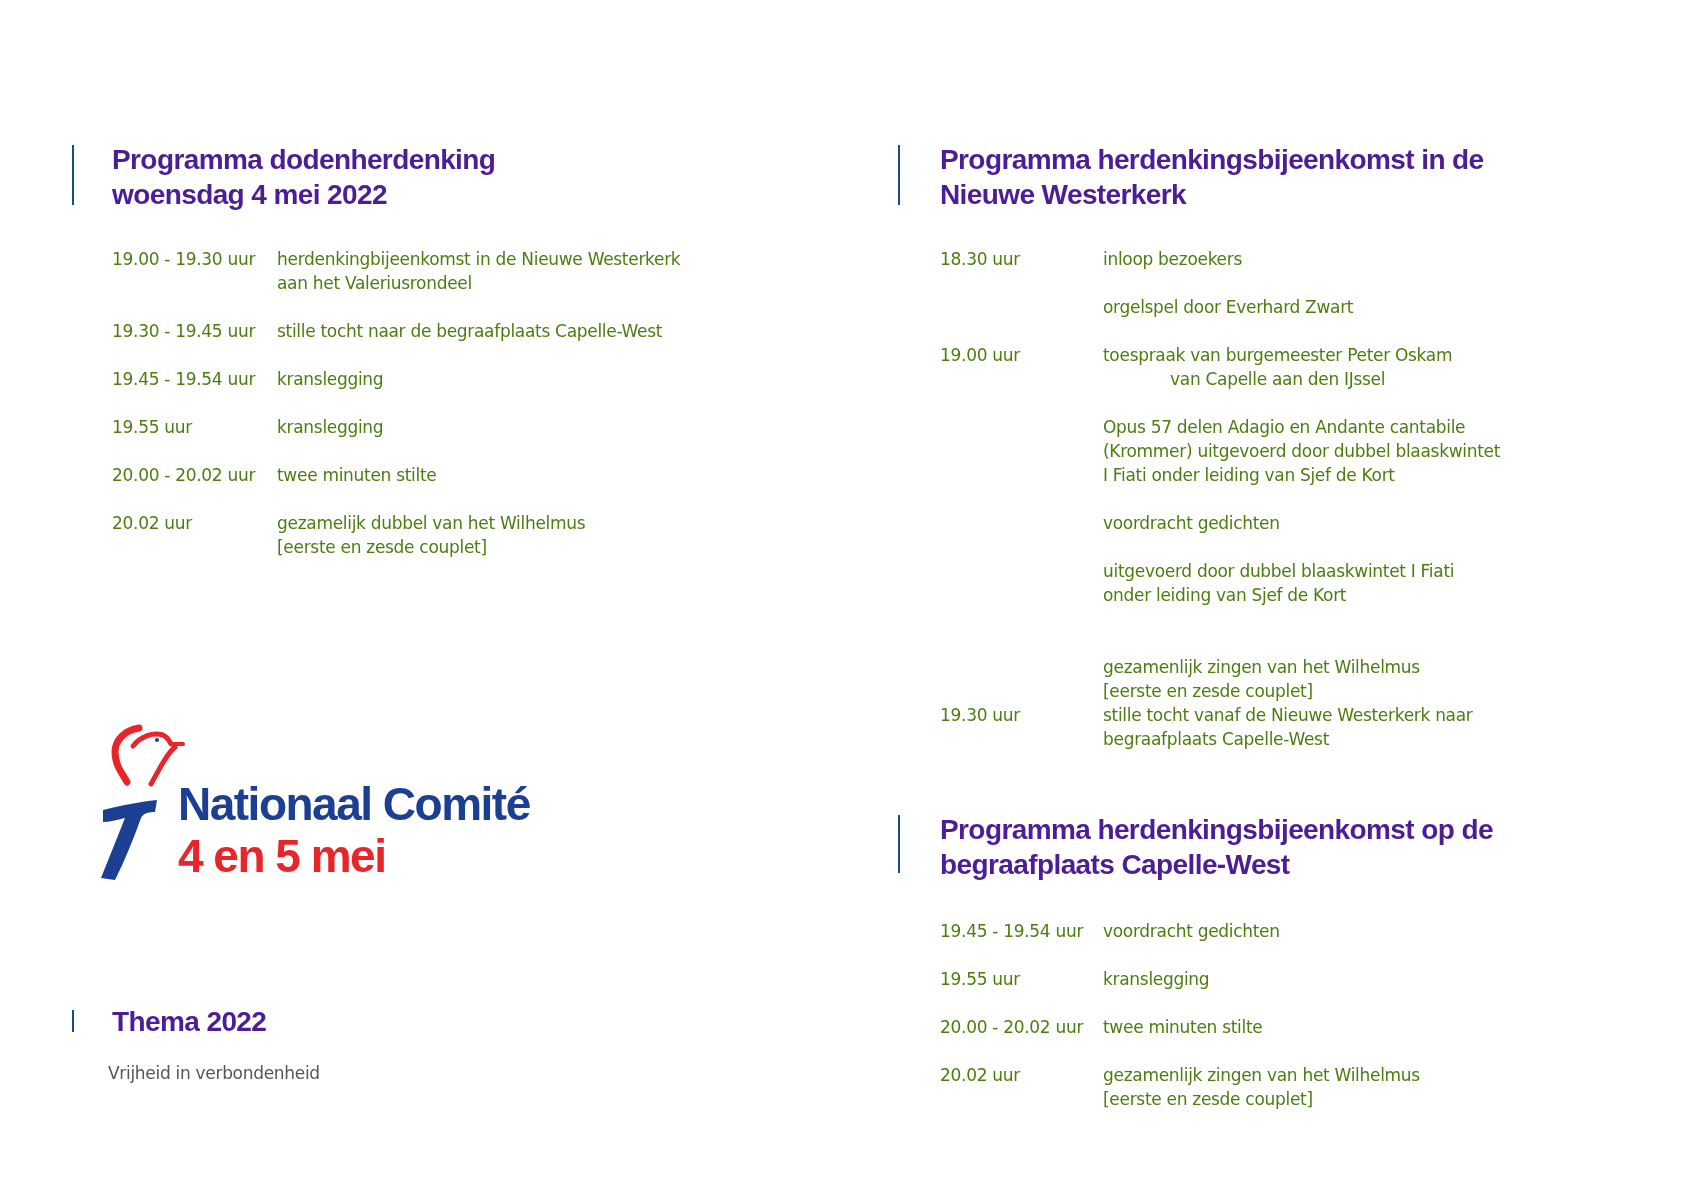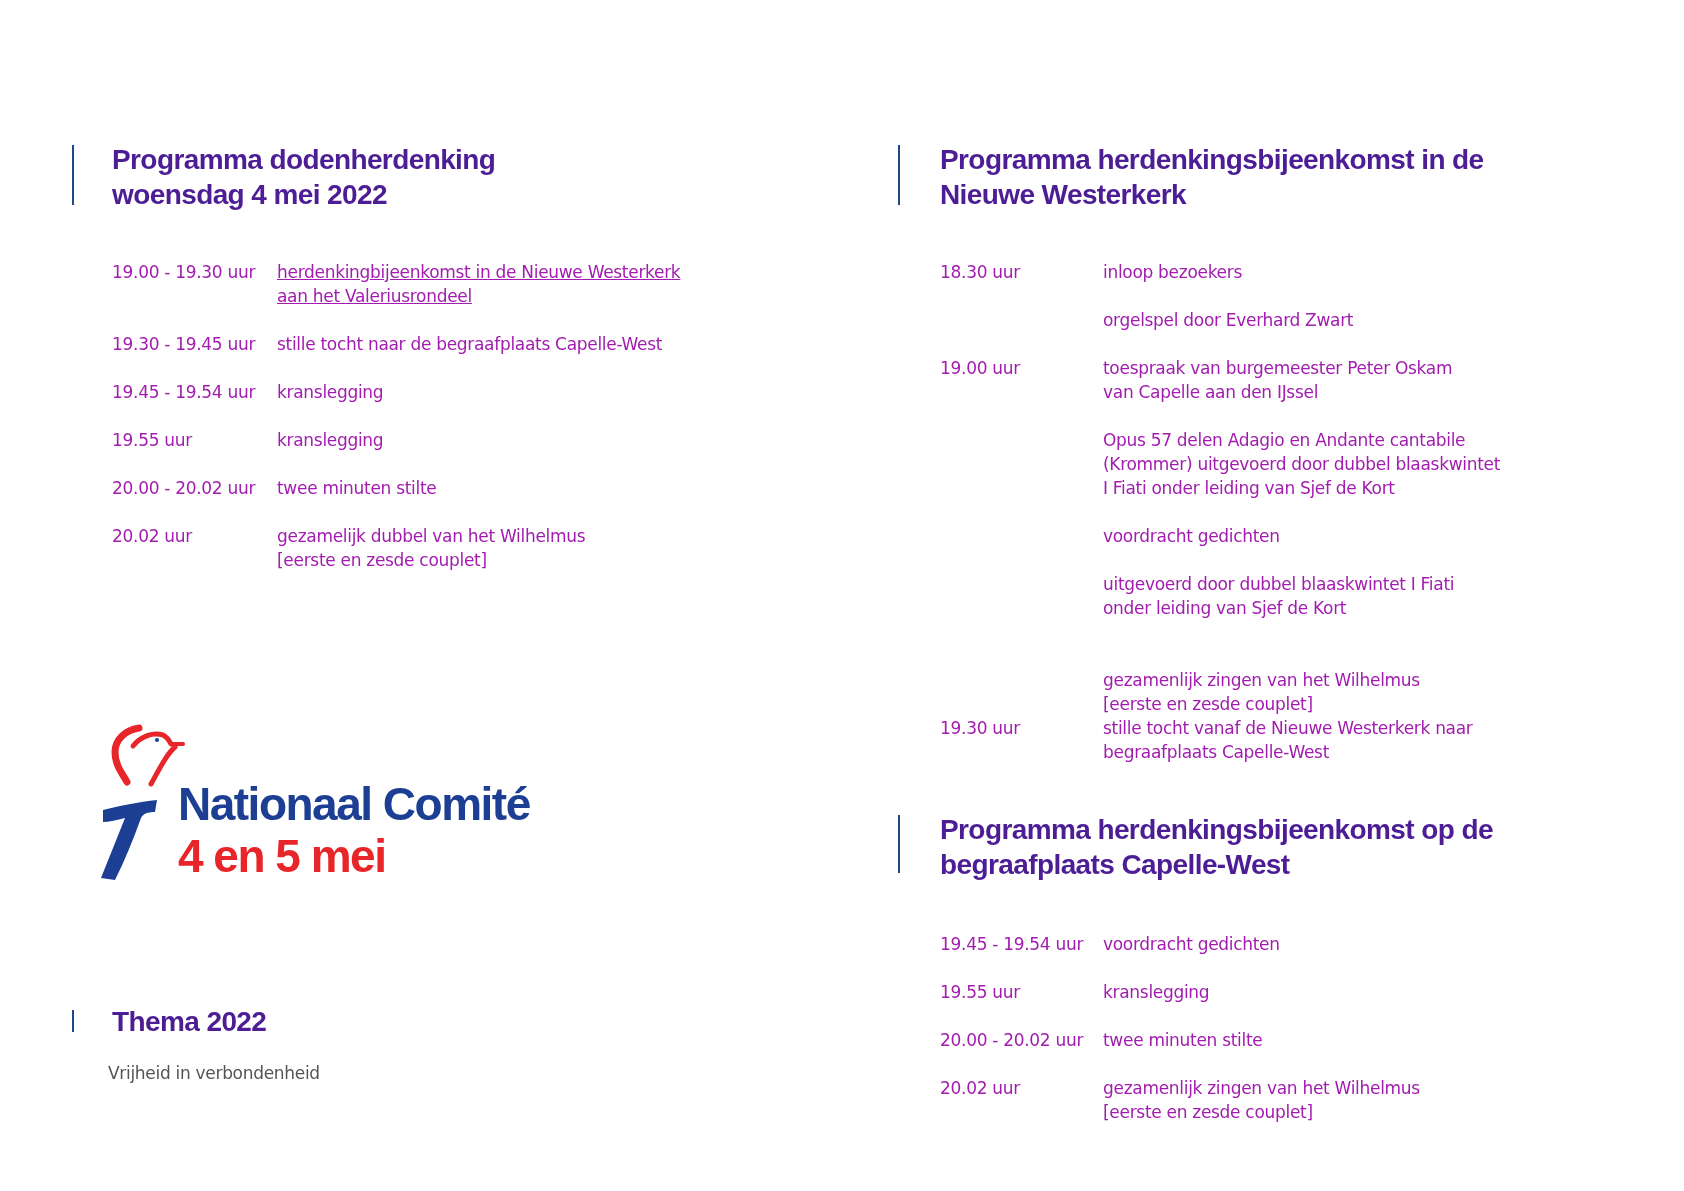--- a/index.html
+++ b/index.html
@@ -11,23 +11,23 @@
   .heading {
     position: absolute; margin: 0;
     font-family: "Liberation Sans", sans-serif; font-weight: bold;
     font-size: 28px; line-height: 35px; color: #4c1d95; letter-spacing: -0.6px;
     white-space: nowrap;
   }
   .heading .line { display: block; }
   .schedule { position: absolute; }
   .row { position: absolute; left: 0; }
   .time, .desc {
-    position: absolute; top: 14px; white-space: nowrap;
+    position: absolute; top: 1px; white-space: nowrap;
     font-family: "DejaVu Sans", sans-serif; font-size: 17px; line-height: 24px;
-    color: #a21caf; letter-spacing: -0.3px; transform-origin: left top;
+    color: #4d7c0f; letter-spacing: -0.3px; transform-origin: left top;
   }
   .desc .line { display: block; }
   .logo { position: absolute; left: 95px; top: 722px; width: 480px; height: 160px; }
   .logo-text {
     position: absolute; font-family: "Liberation Sans", sans-serif; font-weight: bold;
     white-space: nowrap; letter-spacing: -1.5px;
   }
   .theme-sub {
     position: absolute; left: 108px; top: 1061px;
     font-family: "DejaVu Sans", sans-serif; font-size: 17px; line-height: 24px;
@@ -40,21 +40,21 @@
 <section>
   <div class="heading-bar" style="left:72px; top:145px; height:60px;"></div>
   <h2 class="heading" style="left:112px; top:142px;">
     <span class="line">Programma dodenherdenking</span>
     <span class="line">woensdag 4 mei 2022</span>
   </h2>
 
   <div class="schedule" style="left:112px; top:246px;">
     <div class="row" style="top:0px;">
       <span class="time">19.00 - 19.30 uur</span>
-      <span class="desc" style="left:165px;text-decoration:underline;">
+      <span class="desc" style="left:165px;">
         <span class="line">herdenkingbijeenkomst in de Nieuwe Westerkerk</span>
         <span class="line">aan het Valeriusrondeel</span>
       </span>
     </div>
     <div class="row" style="top:72px;">
       <span class="time">19.30 - 19.45 uur</span>
       <span class="desc" style="left:165px;">
         <span class="line">stille tocht naar de begraafplaats Capelle-West</span>
       </span>
     </div>
@@ -123,21 +123,21 @@
       </span>
     </div>
     <div class="row" style="top:48px;">
       <span class="time"></span>
       <span class="desc" style="left:163px;">
         <span class="line">orgelspel door Everhard Zwart</span>
       </span>
     </div>
     <div class="row" style="top:96px;">
       <span class="time">19.00 uur</span>
-      <span class="desc" style="left:163px;">
+      <span class="desc" style="left:163px;text-align:center;">
         <span class="line">toespraak van burgemeester Peter Oskam</span>
         <span class="line">van Capelle aan den IJssel</span>
       </span>
     </div>
     <div class="row" style="top:168px;">
       <span class="time"></span>
       <span class="desc" style="left:163px;">
         <span class="line">Opus 57 delen Adagio en Andante cantabile</span>
         <span class="line">(Krommer) uitgevoerd door dubbel blaaskwintet</span>
         <span class="line">I Fiati onder leiding van Sjef de Kort</span>

